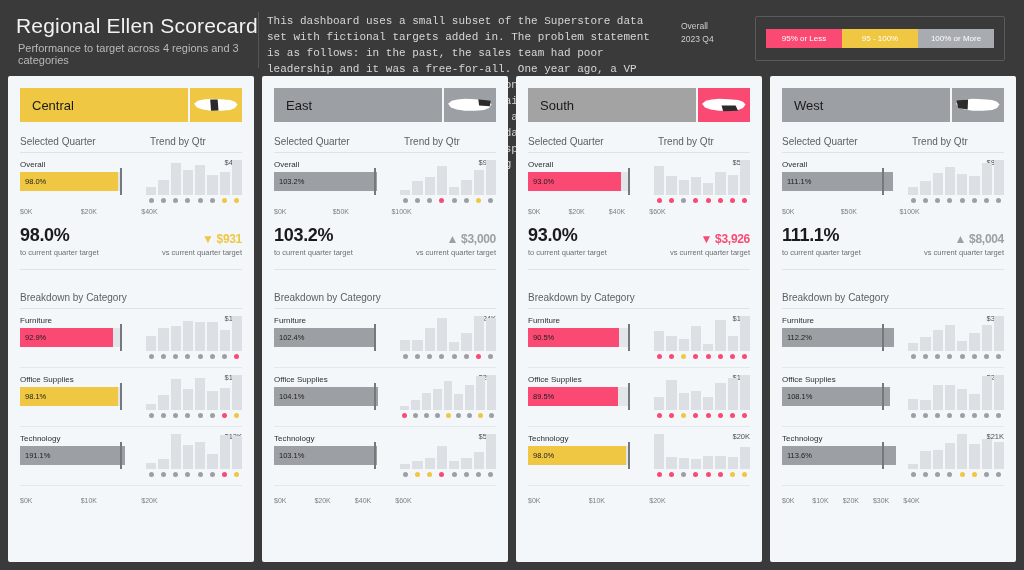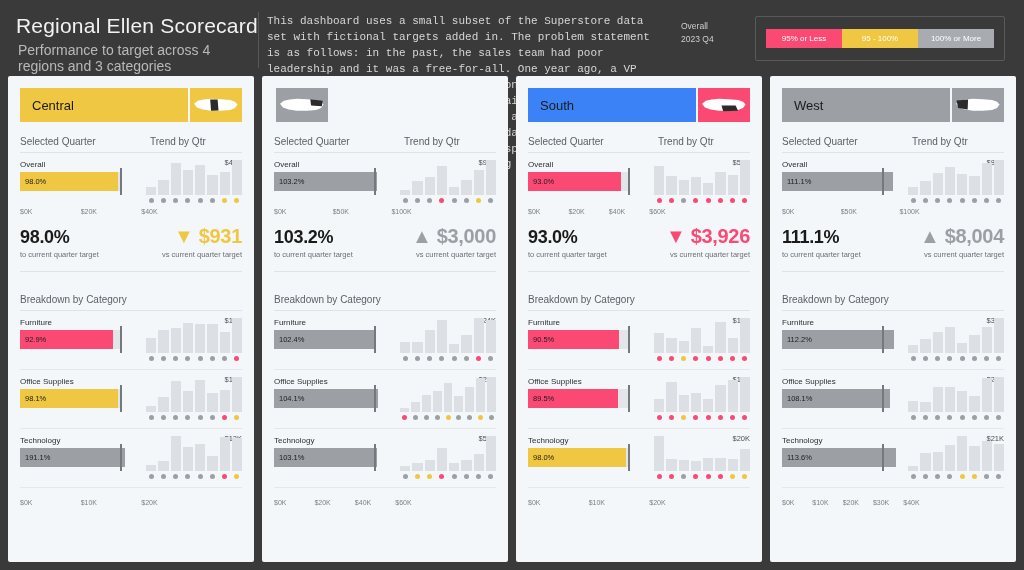--- a/index.html
+++ b/index.html
@@ -8,21 +8,21 @@
     background: #3a3a3a;
     font-family: "Liberation Sans", sans-serif;
     overflow: hidden;
   }
   .header {
     height: 72px; display: flex; align-items: flex-start;
     padding: 8px 0 0 0; background: #3a3a3a;
   }
   .title-block { width: 258px; padding: 6px 0 0 16px; }
   .dash-title { color: #f2f2f2; font-size: 21px; font-weight: 400; letter-spacing: .2px; }
-  .dash-sub { color: #b9b9b9; font-size: 14px; margin-top: 4px; padding-left: 2px; }
+  .dash-sub { color: #b9b9b9; font-size: 11px; margin-top: 4px; padding-left: 2px; }
   .divider-v { width: 1px; background: #565656; height: 56px; margin-top: 4px; }
   .desc { width: 412px; padding: 6px 8px 0 8px; color: #d6d6d6; font-size: 11px; line-height: 1.45; font-family: Liberation Mono, monospace; }
   .quarter-block { width: 80px; padding: 12px 0 0 10px; color: #cfcfcf; font-size: 8.5px; line-height: 1.5; }
   .legend-wrap {
     margin: 8px 10px 0 4px; border: 1px solid #5a5a5a; border-radius: 2px;
     padding: 12px 10px; display: flex; gap: 0; align-items: center;
   }
   .legend-item {
     font-size: 8px; color: #ffffff; padding: 5px 0; text-align: center;
     width: 76px;
@@ -58,21 +58,21 @@
   .spark .maxlab { position: absolute; top: -2px; right: 0; font-size: 7.5px; color: #4d5156; }
 
   .axis { display: flex; font-size: 7px; color: #7b7f85; padding-top: 4px; }
   .axis span { white-space: nowrap; }
 
   .kpi { display: flex; align-items: flex-end; padding-top: 10px; }
   .kpi .k1 { flex: 1; }
   .kpi .big { font-size: 18px; font-weight: bold; color: #1a1a1a; letter-spacing: -.3px; }
   .kpi .cap { font-size: 7.5px; color: #6b7076; margin-top: 2px; }
   .kpi .k2 { text-align: right; }
-  .kpi .delta { font-size: 20px; font-weight: bold; letter-spacing: -.3px; }
+  .kpi .delta { font-size: 12px; font-weight: bold; letter-spacing: -.3px; }
   .hr { height: 1px; background: #dfe3e6; margin: 12px 0 0 0; }
   .cat-sep { height: 1px; background: #e4e8eb; margin: 7px 0; }
 </style>
 </head>
 <body>
 
 <div class="header">
   <div class="title-block">
     <div class="dash-title">Regional Ellen Scorecard</div>
     <div class="dash-sub">Performance to target across 4 regions and 3 categories</div>
@@ -345,20 +345,21 @@
       <div style="width:62%">
         <div class="axis">
           <span style="flex:1 1 0">$0K</span>
           <span style="flex:1 1 0">$10K</span>
           <span style="flex:0 0 auto">$20K</span>
         </div>
       </div>
     </div>
     <div class="panel">
       <div class="panel-head">
+        <div class="panel-name" style="background:#9CA0A5">East</div>
         <div class="panel-map" style="background:#9CA0A5">
           <svg width="48" height="32" viewBox="0 0 116 38">
             <path d="M5 16 L14 9 L28 6 L46 4 L70 5 L92 7 L104 11 L110 18 L104 26 L92 31 L70 33 L46 33 L26 30 L12 25 Z" fill="#ffffff"></path>
             <path d="M78 5 L108 9 L106 22 L80 20 Z" fill="#2b2b2b"></path>
           </svg>
         </div>
       </div>
       <div class="sec-head">
         <div class="l">Selected Quarter</div>
         <div class="r">Trend by Qtr</div>
@@ -608,21 +609,21 @@
         <div class="axis">
           <span style="flex:1 1 0">$0K</span>
           <span style="flex:1 1 0">$20K</span>
           <span style="flex:1 1 0">$40K</span>
           <span style="flex:0 0 auto">$60K</span>
         </div>
       </div>
     </div>
     <div class="panel">
       <div class="panel-head">
-        <div class="panel-name" style="background:#3b82f6">South</div>
+        <div class="panel-name" style="background:#a3a3a3">South</div>
         <div class="panel-map" style="background:#FA4A74">
           <svg width="48" height="32" viewBox="0 0 116 38">
             <path d="M5 16 L14 9 L28 6 L46 4 L70 5 L92 7 L104 11 L110 18 L104 26 L92 31 L70 33 L46 33 L26 30 L12 25 Z" fill="#ffffff"></path>
             <path d="M52 20 L86 20 L92 33 L56 34 Z" fill="#2b2b2b"></path>
           </svg>
         </div>
       </div>
       <div class="sec-head">
         <div class="l">Selected Quarter</div>
         <div class="r">Trend by Qtr</div>

